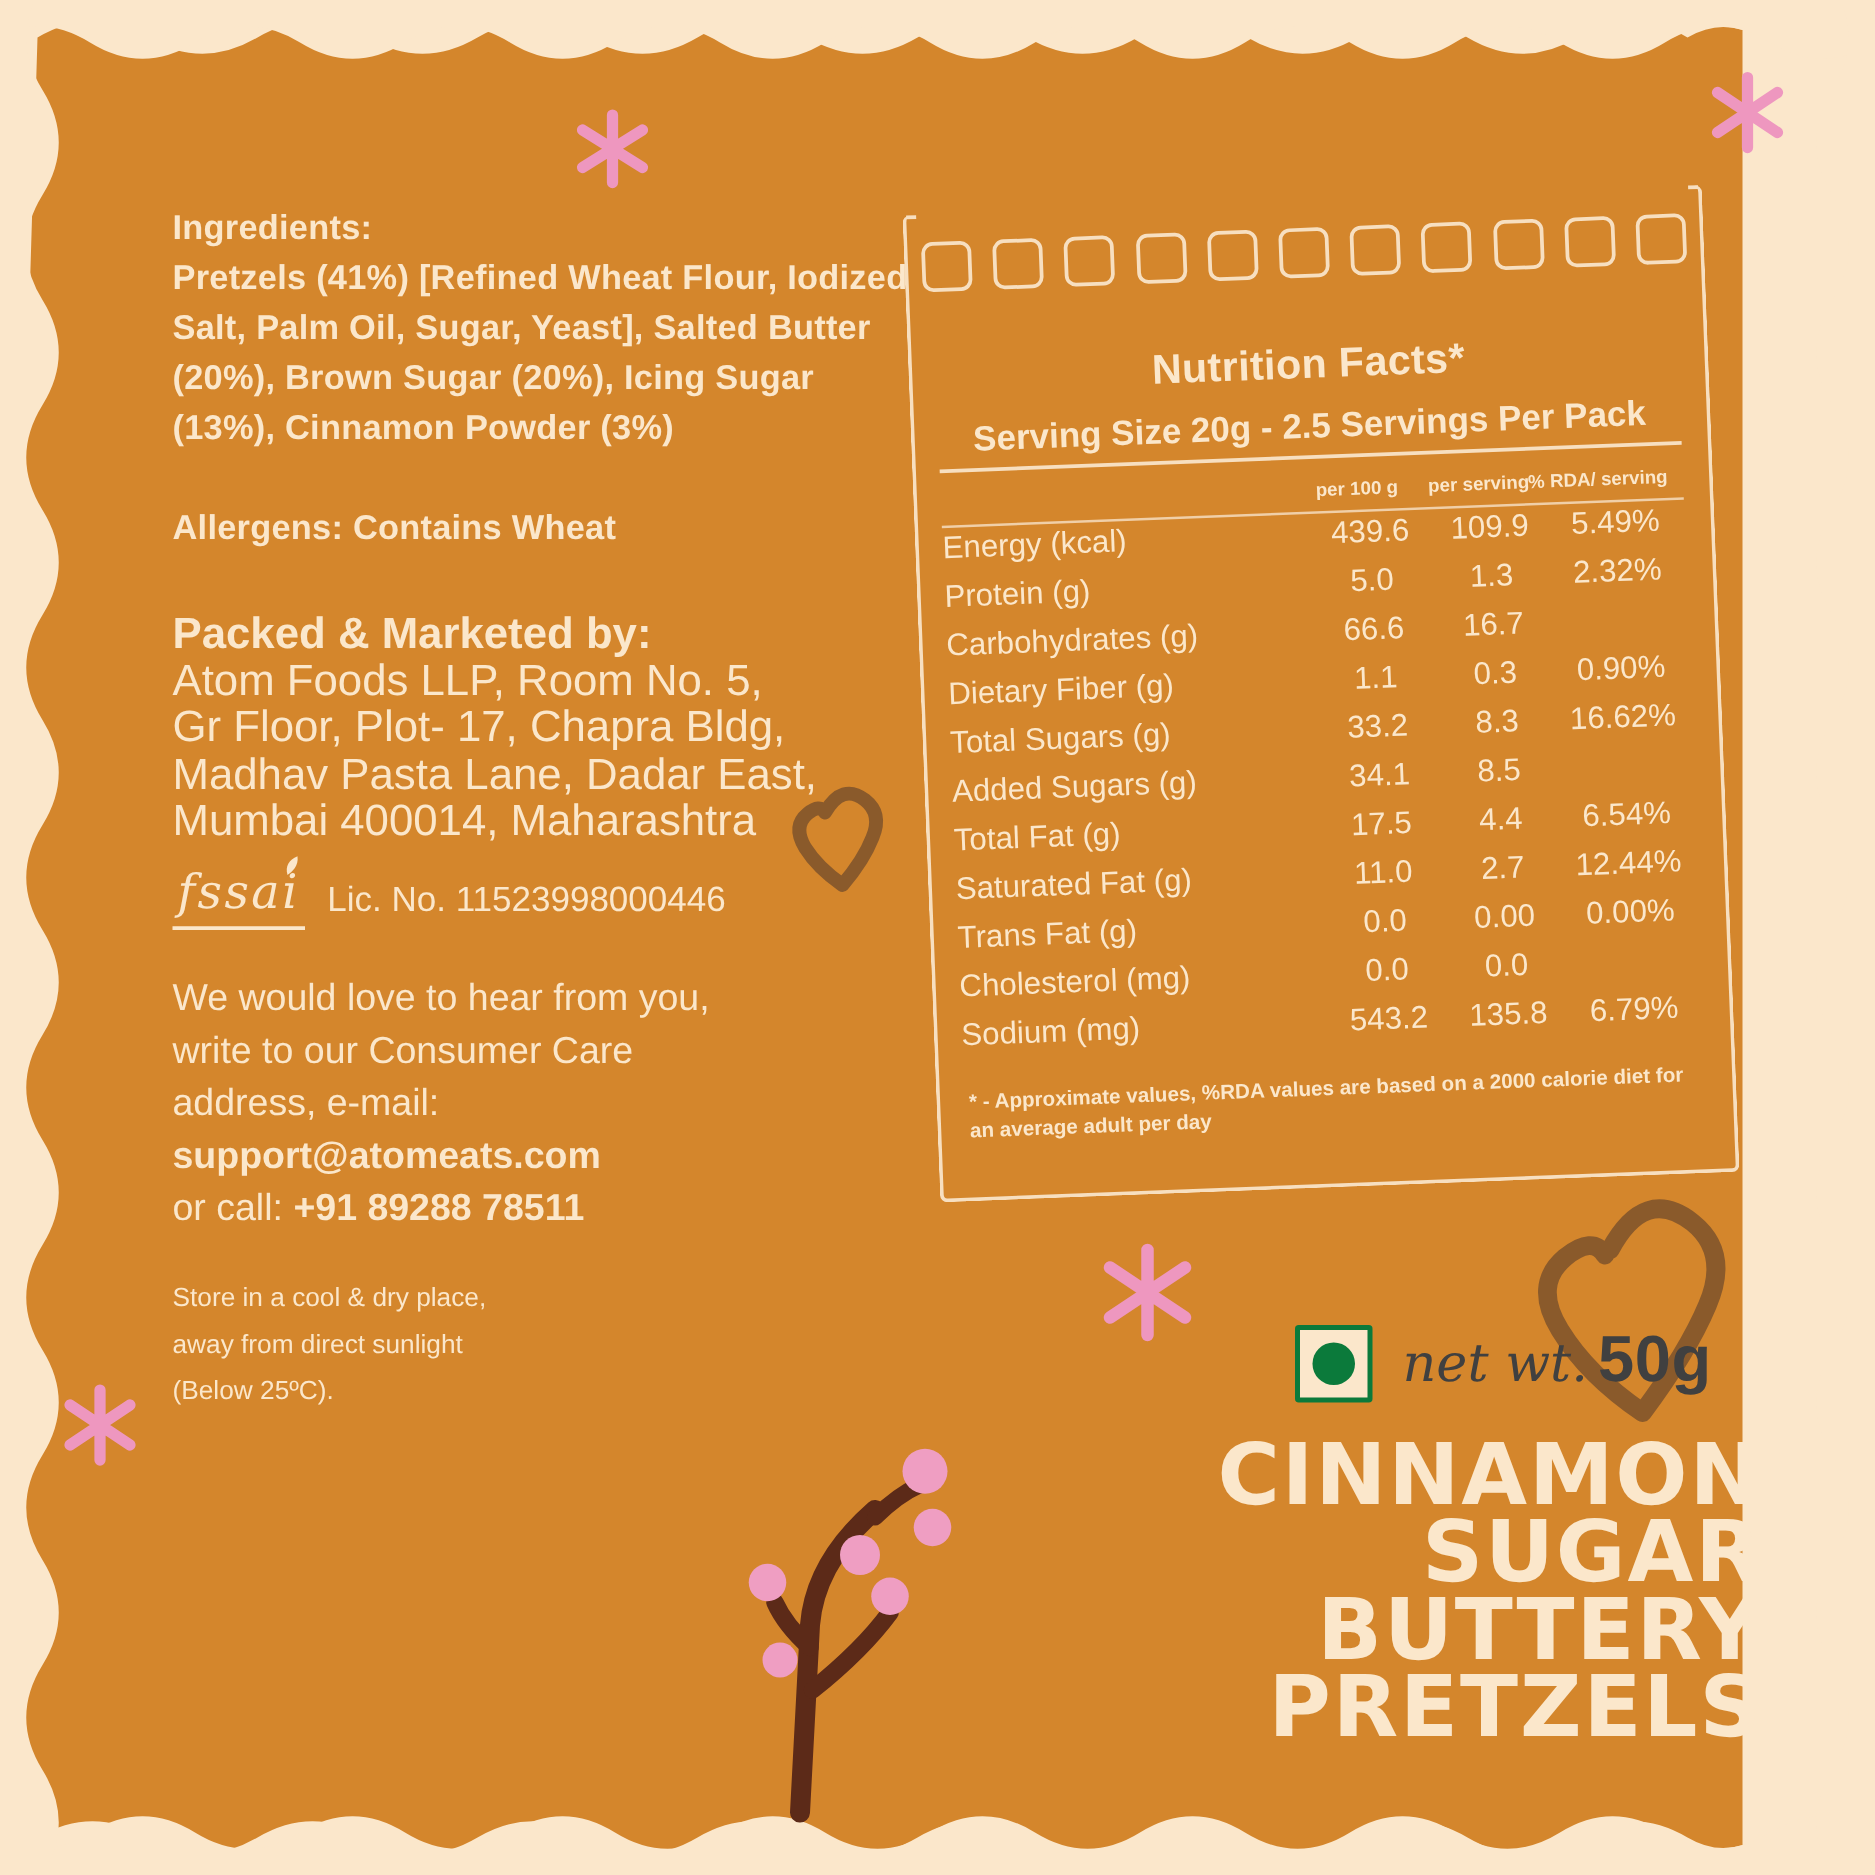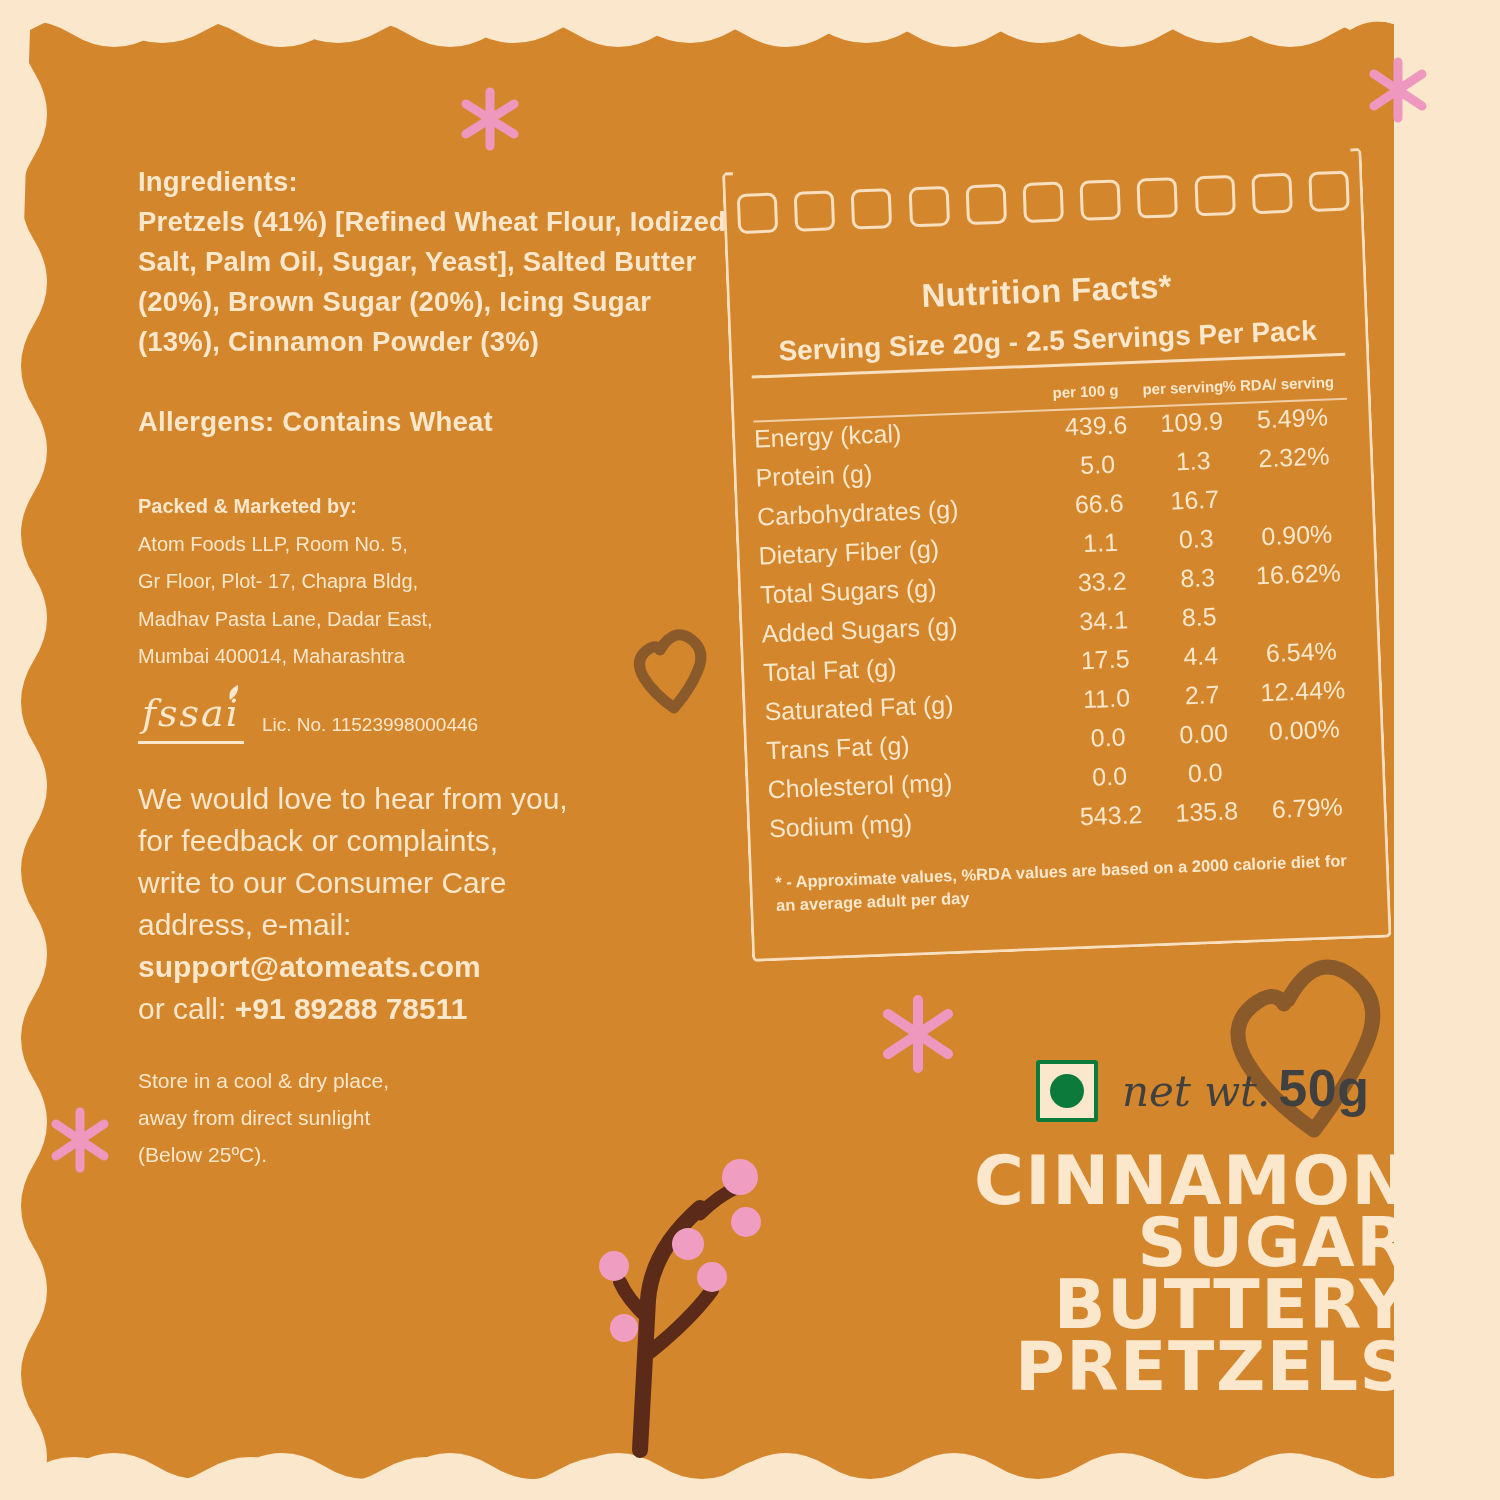--- a/index.html
+++ b/index.html
@@ -36,21 +36,21 @@
   .ing-head, .txt {
     font-size: 27.5px;
     line-height: 40px;
     letter-spacing: 0.2px;
   }
   .bold { font-weight: bold; }
   .ing-head { font-weight: bold; }
   .spacer-1 { height: 40px; }
   .spacer-2 { height: 46px; }
 
-  .packed-blk { font-size: 20px; line-height: 37.5px; }
+  .packed-blk { font-size: 35px; line-height: 37.5px; }
 
   
   .fssai-row {
     display: flex; align-items: flex-end;
     margin-top: 12px;
   }
   .fssai-logo {
     position: relative;
     font-family: "DejaVu Serif", serif;
     font-style: italic;
@@ -64,21 +64,21 @@
     content: "";
     position: absolute; left: 0; right: 0; bottom: 0;
     height: 3px; background: #fbe7cb;
   }
   .fssai-leaf {
     position: absolute;
     right: 4px; top: -4px;
     width: 14px; height: 20px;
   }
   .fssai-lic {
-    font-size: 19px;
+    font-size: 28px;
     padding-left: 18px;
     padding-bottom: 8px;
     white-space: nowrap;
   }
 
   .care-blk {
     margin-top: 34px;
     font-size: 30px;
     line-height: 42px;
   }
@@ -316,21 +316,20 @@
         <span>fssai</span>
         <svg class="fssai-leaf" viewBox="0 0 14 20" xmlns="http://www.w3.org/2000/svg">
           <path d="M12 1 C5 4 2 9 4 16 C8 13 13 9 12 1 Z" fill="#fbe7cb"></path>
         </svg>
       </div>
       <div class="fssai-lic">Lic. No. 11523998000446</div>
     </div>
 
     <div class="care-blk">
       <div>We would love to hear from you,</div>
-      <div>for feedback or complaints,</div>
       <div>write to our Consumer Care</div>
       <div>address, e-mail:</div>
       <div class="bold">support@atomeats.com</div>
       <div>
         <span>or call: </span><span class="bold">+91 89288 78511</span>
       </div>
     </div>
 
     <div class="store-blk">
       <div>Store in a cool &amp; dry place,</div>

